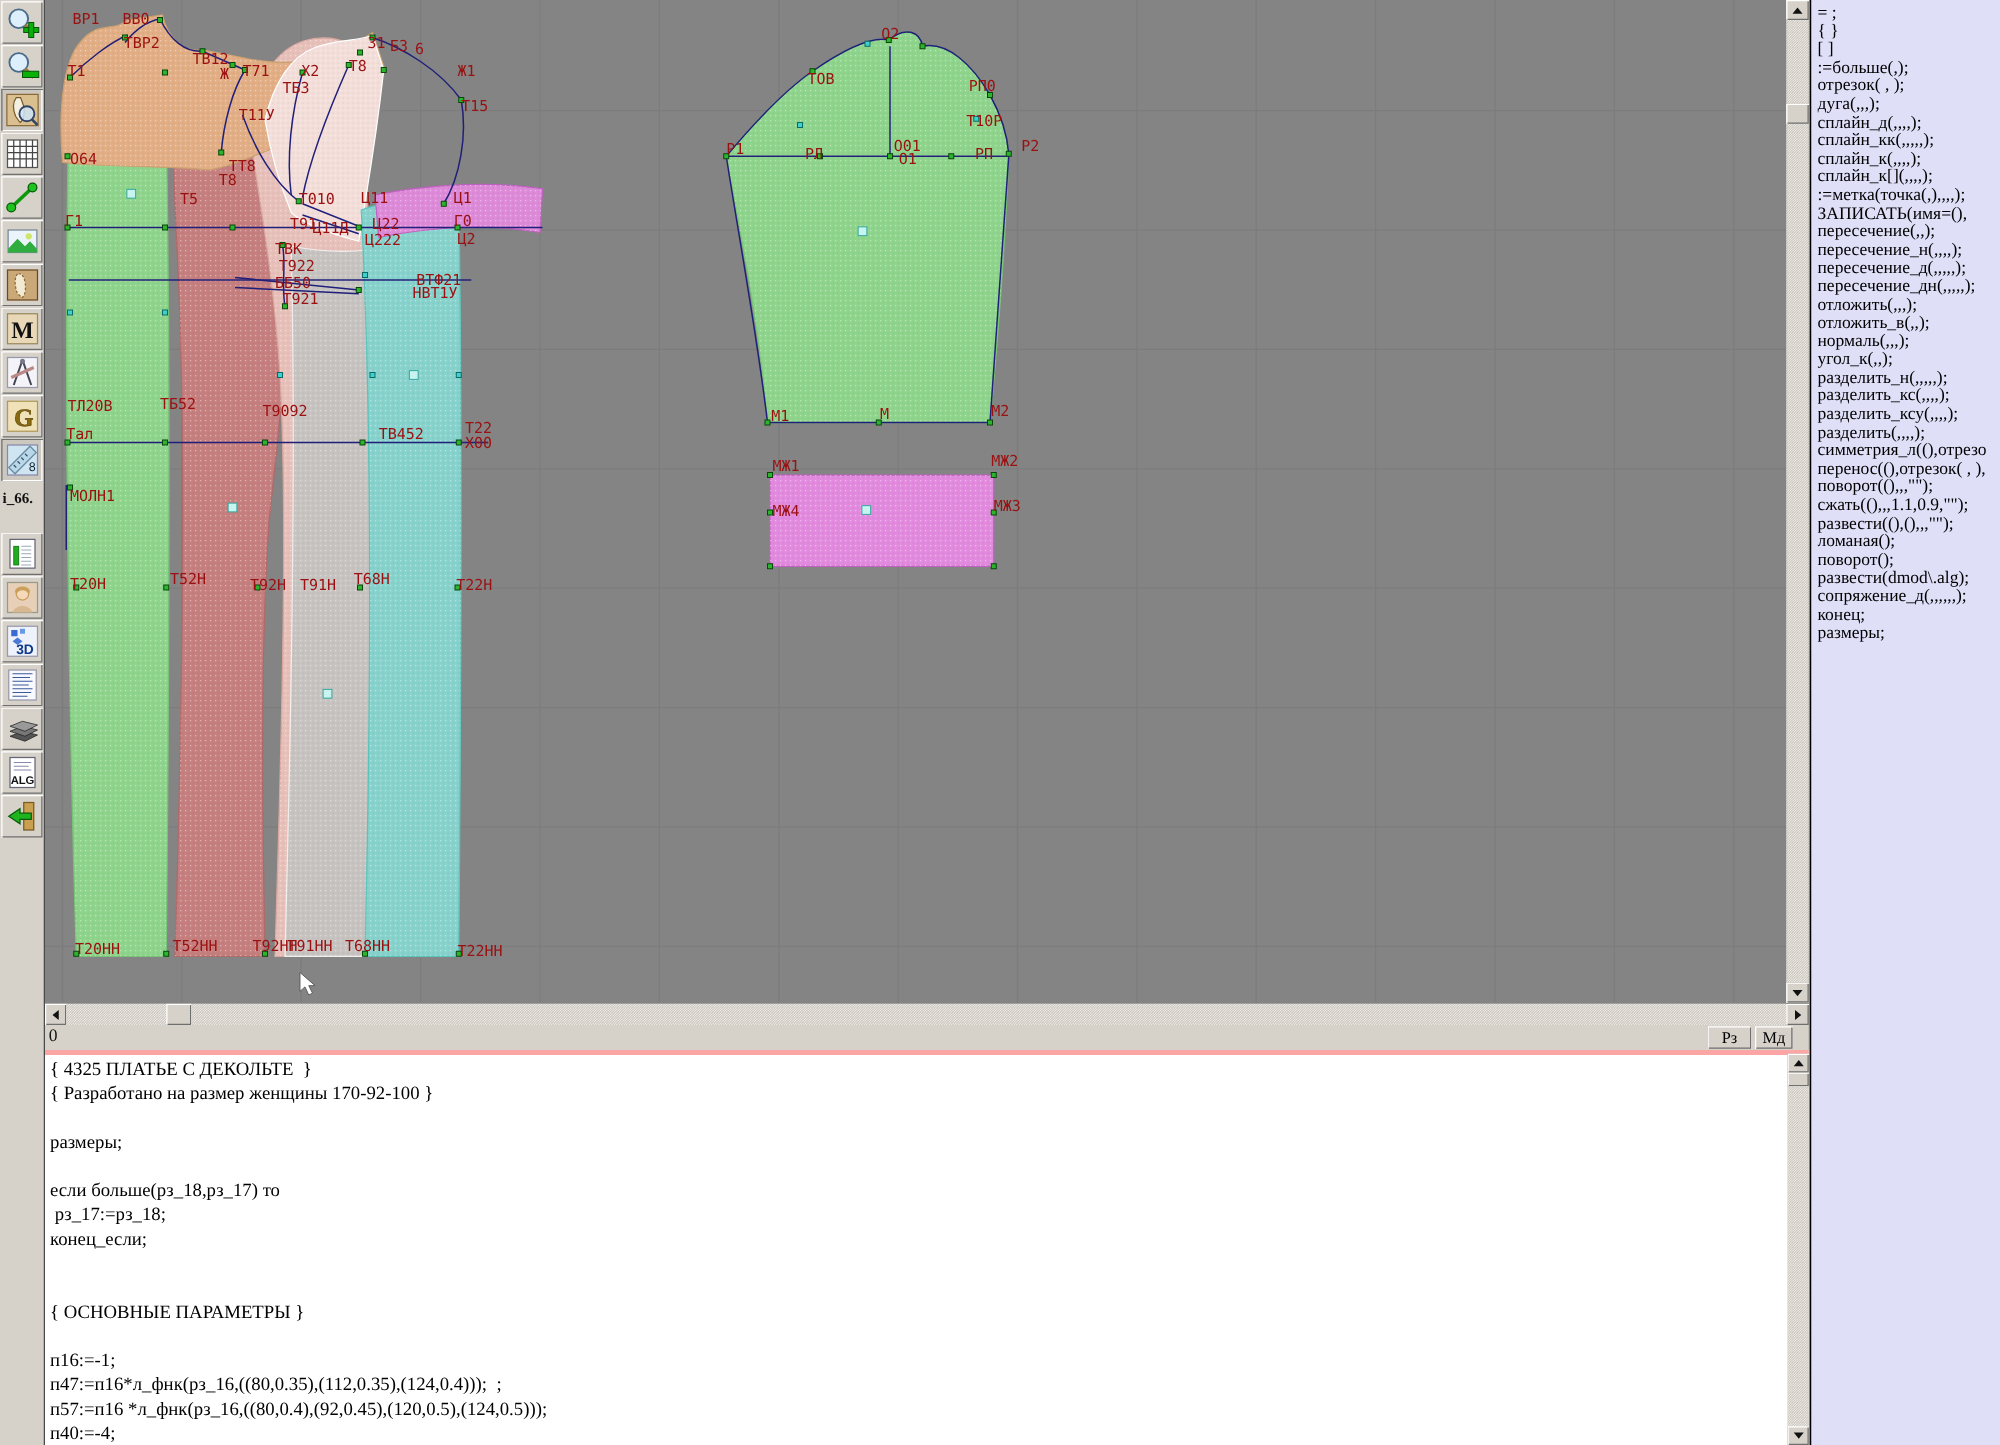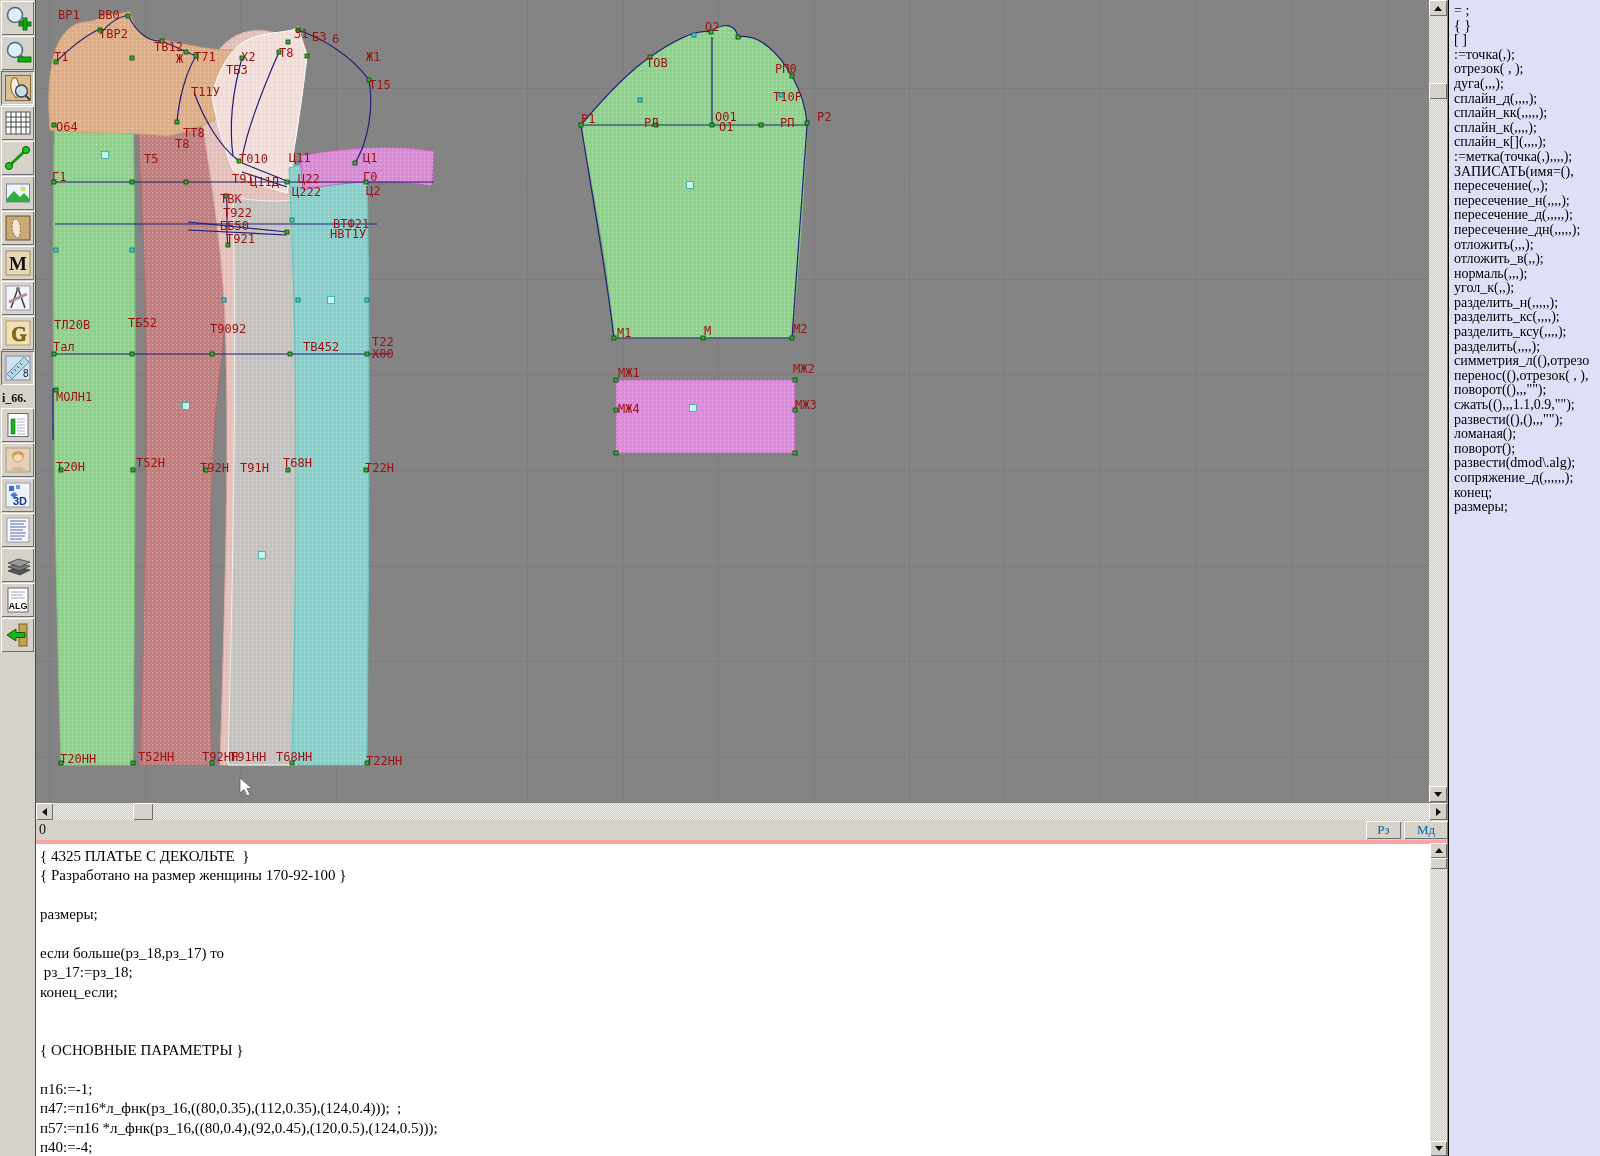--- a/index.html
+++ b/index.html
@@ -7,21 +7,21 @@
        font-family:"Liberation Sans",sans-serif;}
 
   
   #toolbar{position:absolute;left:0;top:0;width:36px;height:1156px;
            background:#d6d2ca;border-right:1px solid #4a4a4a;box-sizing:border-box;}
   .tb-btn{width:33px;height:34px;margin:1px 0 1px 1px;background:#d6d2ca;
           box-shadow:inset 1px 1px 0 #ffffff,inset -1px -1px 0 #6f6f6f;
           display:flex;align-items:center;justify-content:center;box-sizing:border-box;cursor:pointer;}
   .tb-btn.pressed{box-shadow:inset 1px 1px 0 #6f6f6f,inset -1px -1px 0 #ffffff;background:#ccc8c0;}
   .tb-btn svg{display:block;}
-  .tb-label{width:34px;text-align:left;padding:5px 0 1px 2px;font:bold 12px "Liberation Serif",serif;color:#111;}
+  .tb-label{width:34px;text-align:left;padding:5px 0 19px 2px;font:bold 12px "Liberation Serif",serif;color:#111;}
 
   
   #canvas-wrap{position:absolute;left:36px;top:0;width:1236px;height:802px;background:#848484;}
   #canvas-wrap svg{display:block;}
 
   
   .sb-track{background-color:#cac6be;background-image:
       linear-gradient(45deg,#f4f2ee 25%,transparent 25%,transparent 75%,#f4f2ee 75%),
       linear-gradient(45deg,#f4f2ee 25%,transparent 25%,transparent 75%,#f4f2ee 75%);
       background-size:2px 2px;background-position:0 0,1px 1px;}
@@ -35,21 +35,21 @@
 
   #canvas-vscroll{position:absolute;left:1429px;top:0;width:18px;height:802px;}
   #hscroll{position:absolute;left:36px;top:803px;width:1393px;height:17px;}
   #corner-right{position:absolute;left:1429px;top:803px;width:18px;height:17px;}
 
   
   #statusbar{position:absolute;left:36px;top:820px;width:1411px;height:20px;background:#d6d2ca;}
   #status-val{position:absolute;left:3px;top:2px;font:14px "Liberation Serif",serif;color:#111;}
   .st-btn{position:absolute;top:1px;height:18px;background:#d6d2ca;border:none;
           box-shadow:inset 1px 1px 0 #ffffff,inset -1px -1px 0 #6f6f6f;
-          font:13px "Liberation Serif",serif;color:#0369a1;cursor:pointer;}
+          font:13px "Liberation Serif",serif;color:#000000;cursor:pointer;}
 
   
   #code-area{position:absolute;left:36px;top:840px;width:1411px;height:316px;background:#ffffff;
              border-top:4px solid #fca5a5;box-sizing:border-box;overflow:hidden;}
   #code-pre{margin:0;padding:3px 0 0 4px;font:15px "Liberation Serif",serif;
             line-height:19.4px;color:#000;white-space:pre;}
   #code-vscroll{position:absolute;left:1430px;top:843px;width:17px;height:313px;}
 
   
   #cmd-panel{position:absolute;left:1448px;top:0;width:152px;height:1156px;background:#dfdff8;
@@ -450,21 +450,21 @@
       </div>
     <div class="win-raised" style="position:absolute;top:0;left:97px;width:20px;height:17px;"></div>
   </div>
   <div id="corner-right" class="win-raised">
     <div class="tri tri-right"></div>
   </div>
 
   <div id="statusbar">
     <span id="status-val">0</span>
     <button class="st-btn" style="left:1330px;width:35px;">Рз</button>
-    <button class="st-btn" style="left:1368px;width:44px;">Мд</button>
+    <button class="st-btn" style="left:1368px;width:30px;">Мд</button>
   </div>
 
   <div id="code-area">
     <pre id="code-pre">{ 4325 ПЛАТЬЕ С ДЕКОЛЬТЕ  }
 { Разработано на размер женщины 170-92-100 }
 
 размеры;
 
 если больше(рз_18,рз_17) то
  рз_17:=рз_18;
@@ -487,21 +487,21 @@
     <div class="win-raised" style="position:absolute;top:298px;left:0;width:17px;height:15px;">
         <div class="tri tri-down"></div>
       </div>
   </div>
 
   <div id="cmd-panel" style="background: rgb(223, 223, 248);">
     <div id="cmd-items">
         <div class="cmd-item">= ;</div>
         <div class="cmd-item">{  }</div>
         <div class="cmd-item">[  ]</div>
-        <div class="cmd-item">:=точка(,);</div>
+        <div class="cmd-item">:=больше(,);</div>
         <div class="cmd-item">отрезок( , );</div>
         <div class="cmd-item">дуга(,,,);</div>
         <div class="cmd-item">сплайн_д(,,,,);</div>
         <div class="cmd-item">сплайн_кк(,,,,,);</div>
         <div class="cmd-item">сплайн_к(,,,,);</div>
         <div class="cmd-item">сплайн_к[](,,,,);</div>
         <div class="cmd-item">:=метка(точка(,),,,,);</div>
         <div class="cmd-item">ЗАПИСАТЬ(имя=(),</div>
         <div class="cmd-item">пересечение(,,);</div>
         <div class="cmd-item">пересечение_н(,,,,);</div>

